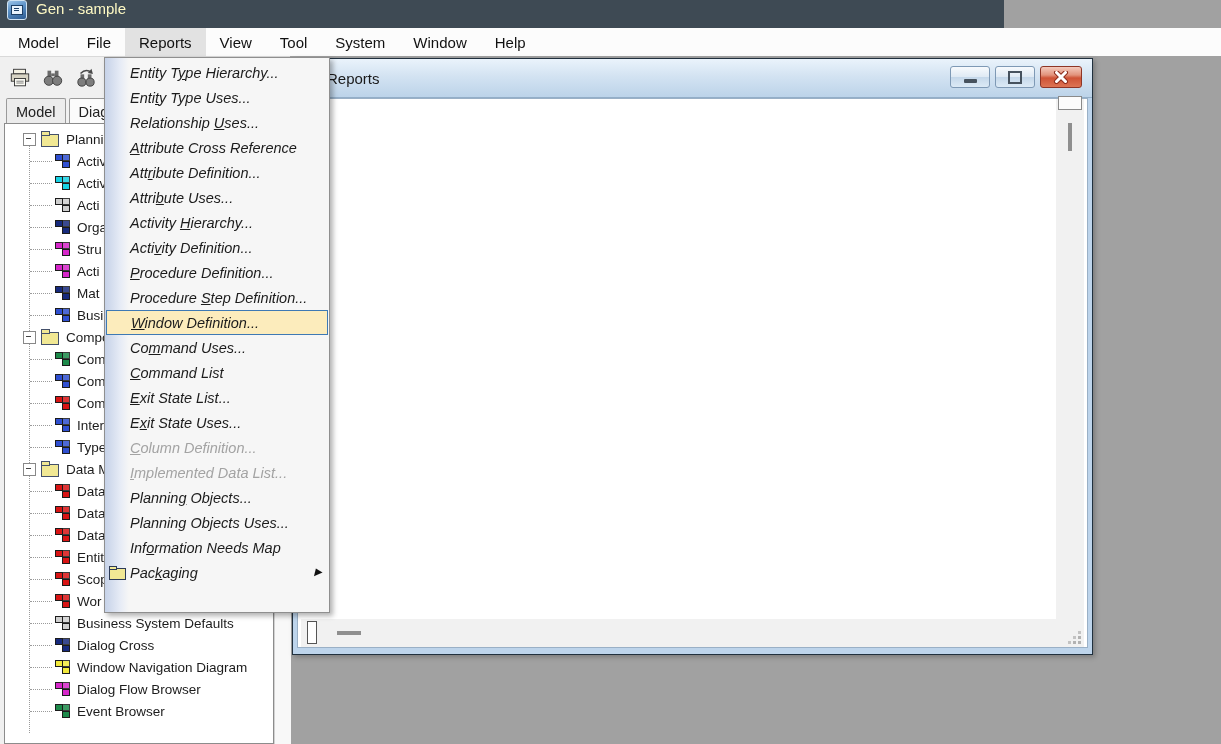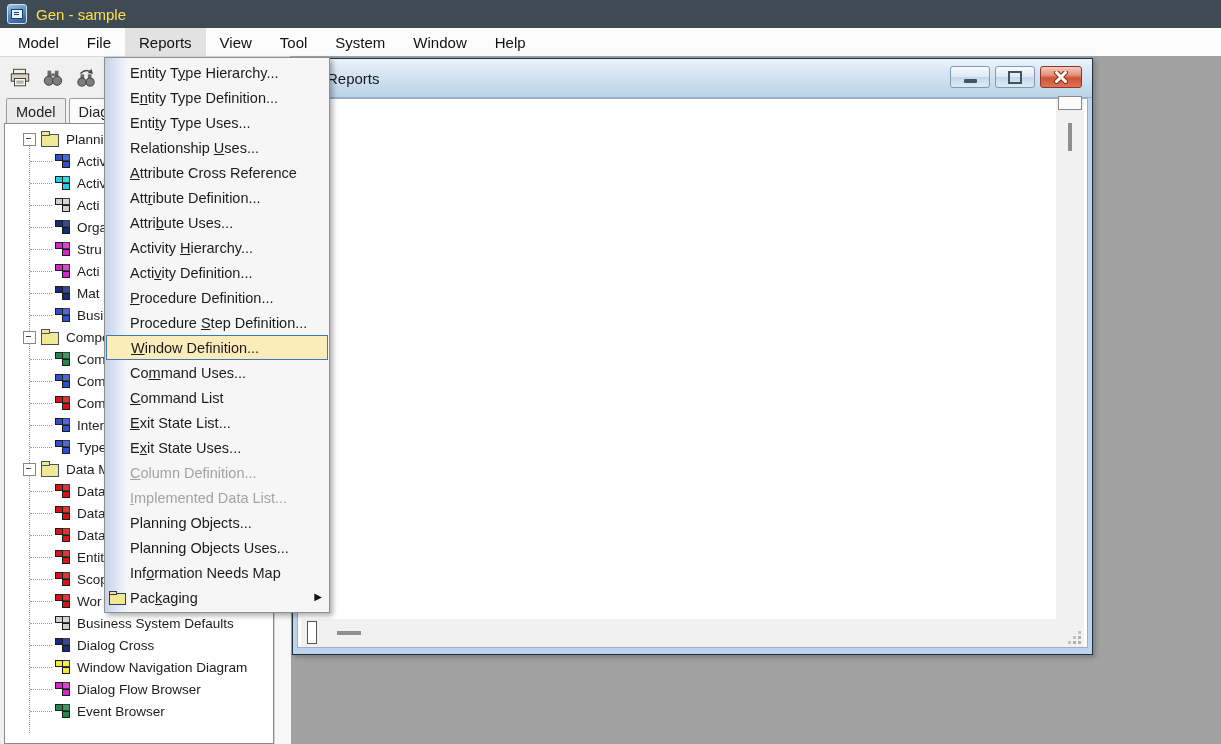--- a/index.html
+++ b/index.html
@@ -3,22 +3,22 @@
 <meta charset="utf-8">
 <style>
   html,body{margin:0;padding:0;}
   body{
     width:1221px;height:744px;position:relative;overflow:hidden;
     background:#a1a1a1;
     font-family:"Liberation Sans", sans-serif;
     -webkit-font-smoothing:antialiased;
   }
   
-  .titlebar{position:absolute;left:0;top:0;width:1221px;height:28px;background:#3e4a54;
-    display:flex;align-items:center;color:#fde047;font-size:15px;}
+  .titlebar{position:absolute;left:0;top:0;width:1004px;height:28px;background:#3e4a54;
+    display:flex;align-items:flex-start;color:#fef9c3;font-size:15px;}
   .appicon{width:18px;height:18px;margin:0 9px 0 7px;border-radius:3px;
     background:linear-gradient(160deg,#9cc4e8 0%,#5d93c9 40%,#2c5b92 100%);
     border:1px solid #cfe2f2;position:relative;flex:none;}
   .appicon::before{content:"";position:absolute;left:3px;top:4px;width:10px;height:8px;
     background:#e8f3fd;border:1px solid #1d3f66;}
   .appicon::after{content:"";position:absolute;left:6px;top:7px;width:5px;height:1px;
     background:#1d3f66;box-shadow:0 2px 0 #1d3f66;}
   
   .menubar{position:absolute;left:0;top:28px;width:1221px;height:28px;background:#fcfcfc;
     display:flex;align-items:stretch;font-size:15px;color:#111;padding-left:4px;box-sizing:border-box;}
@@ -85,21 +85,21 @@
   .vthumb{position:absolute;top:24px;left:12px;width:4px;height:28px;background:#8f8f8f;}
   .rw-hsb{position:absolute;left:3px;right:3px;bottom:0;height:28px;background:#f1f1f1;}
   .rw-hsb .box{position:absolute;left:6px;top:2px;width:8px;height:21px;background:#fff;border:1px solid #555;}
   .hthumb{position:absolute;left:36px;top:12px;width:24px;height:4px;background:#8f8f8f;}
   .grip{position:absolute;right:3px;bottom:3px;width:13px;height:13px;}
   .grip::before{content:"";position:absolute;right:0;bottom:0;width:3px;height:3px;background:#b2b2b2;
     box-shadow:-5px 0 0 #b2b2b2,-10px 0 0 #c3c3c3,0 -5px 0 #b2b2b2,-5px -5px 0 #c3c3c3,0 -10px 0 #c3c3c3;}
   
   .menu{position:absolute;left:104px;top:57px;width:226px;height:556px;background:#f6f6f6;
     border:1px solid #8f8f8f;box-sizing:border-box;box-shadow:3px 3px 5px rgba(0,0,0,.3);
-    z-index:50;padding-top:2px;}
+    z-index:50;padding-top:2px;font-style:italic;}
   .gutter{position:absolute;left:0;top:0;bottom:0;width:24px;
     background:linear-gradient(90deg,#c6d2e8,#e7ecf6 65%,#f6f6f6);}
   .mi{position:relative;height:25px;display:flex;align-items:center;padding-left:25px;
     font-size:14.5px;color:#1c1c1c;z-index:1;box-sizing:border-box;}
   .mi .u{text-decoration:underline;}
   .mi.disabled{color:#a3a3a3;}
   .mi.hl{background:#fcecbc;border:1px solid #3e79b4;margin:0 1px;padding-left:24px;}
   .mi .arrow{position:absolute;right:7px;top:7px;font-size:10px;color:#111;line-height:1;}
   .mi .mfolder{position:absolute;left:4px;top:8px;width:15px;height:10px;background:#f1e894;
     border:1px solid #2c3a56;}
@@ -439,23 +439,20 @@
     </div>
   </div>
 </div>
 
 <div class="menu">
   <div class="gutter"></div>
 <div class="mi">
       <span>Entity T<span class="u">y</span>pe Hierarchy...</span>
     </div>
     <div class="mi">
-      <span>E<span class="u">n</span>tity Type Definition...</span>
-    </div>
-    <div class="mi">
       <span>Enti<span class="u">t</span>y Type Uses...</span>
     </div>
     <div class="mi">
       <span>Relationship <span class="u">U</span>ses...</span>
     </div>
     <div class="mi">
       <span><span class="u">A</span>ttribute Cross Reference</span>
     </div>
     <div class="mi">
       <span>Att<span class="u">r</span>ibute Definition...</span>

